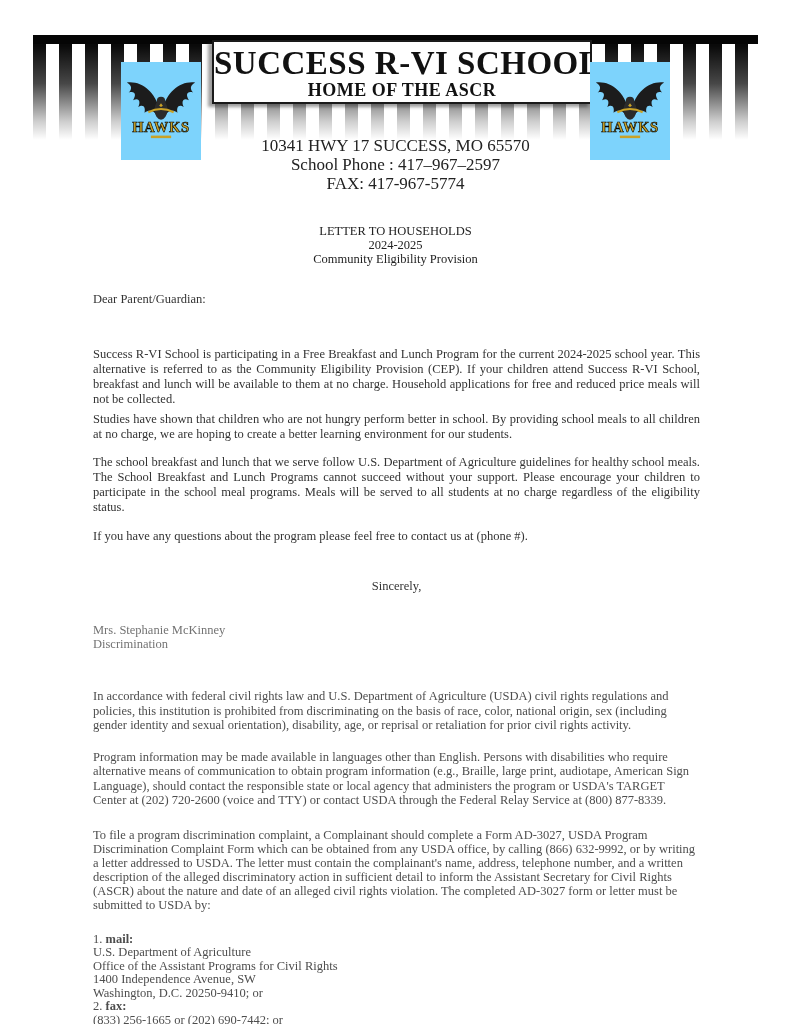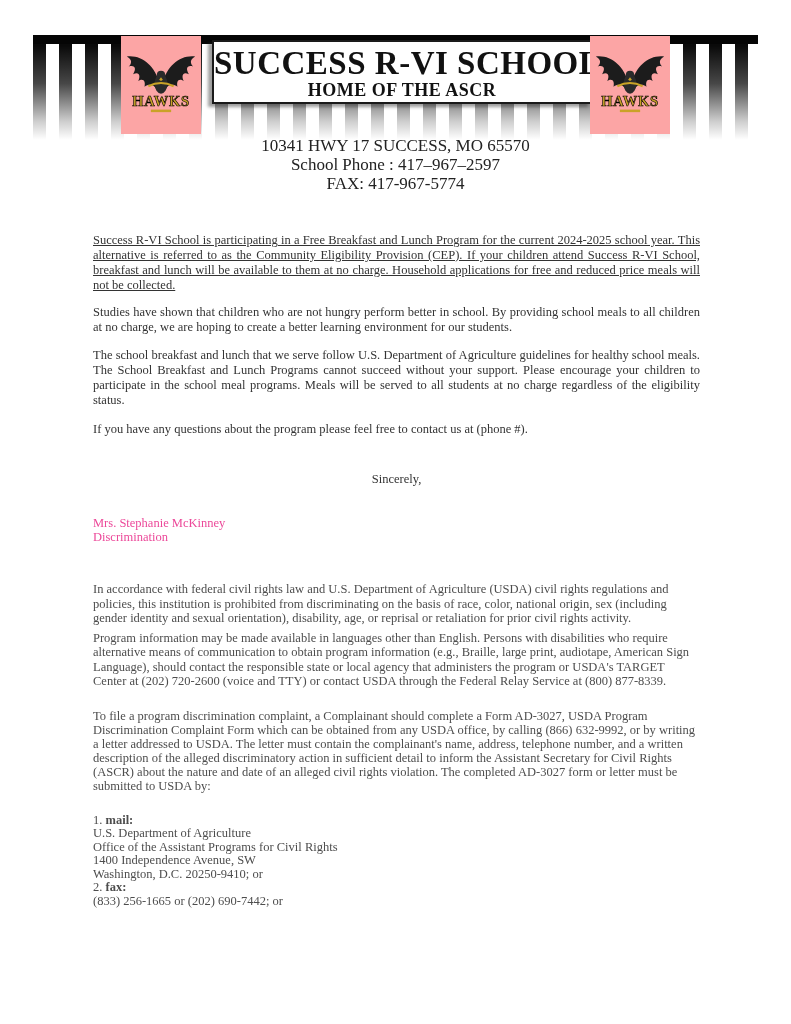--- a/index.html
+++ b/index.html
@@ -30,23 +30,23 @@
       rgba(255,255,255,0) 10%,
       rgba(255,255,255,0.25) 45%,
       rgba(255,255,255,0.8) 80%,
       #ffffff 97%);
   }
   .top-bar {
     position: absolute; top: 0; left: 0; right: 0;
     height: 9px; background: #050505;
   }
   .logo-panel {
-    position: absolute; top: 1px;
+    position: absolute; top: 27px;
     width: 80px; height: 98px;
-    background: #fca5a5;
+    background: #7dd3fc;
     display: flex; align-items: flex-start; justify-content: center;
   }
   .logo-left  { left: 88px; }
   .logo-right { right: 88px; }
   .logo-panel svg { width: 76px; height: 94px; }
   .title-box {
     position: absolute; top: 5px; left: 179px;
     width: 376px; height: 60px;
     background: #ffffff;
     border: 2px solid #1a1a1a;
@@ -66,31 +66,31 @@
   
   .content { position: relative; padding-top: 136px; }
   .address-block { text-align: center; font-size: 17px; line-height: 19px; color: #222222; }
   .heading-block { margin-top: 31px; text-align: center; font-size: 12.5px; line-height: 14px; color: #222222; }
 
   
   .body-text { margin: 0 91px 0 93px; font-size: 12.5px; line-height: 15px; }
   .salutation { margin-top: 26px; color: #333333; }
   .para { margin: 0; color: #333333; }
   .jst { text-align: justify; }
-  .p1 { margin-top: 40px; text-decoration: underline; }
-  .p2 { margin-top: 12px; font-family: Liberation Serif, serif; }
+  .p1 { margin-top: 40px; }
+  .p2 { margin-top: 5px; font-family: Liberation Serif, serif; }
   .p3 { margin-top: 13px; }
   .p4 { margin-top: 14px; }
   .closing { margin-top: 35px; color: #333333; text-align: center; }
-  .signer { margin-top: 29px; line-height: 14px; color: #ec4899; }
+  .signer { margin-top: 29px; line-height: 14px; color: #737373; }
 
   
   .gray { color: #4d4d4d; }
   .cr1 { margin-top: 38px; line-height: 14.5px; }
-  .cr2 { margin-top: 5px; line-height: 14.5px; }
+  .cr2 { margin-top: 17px; line-height: 14.5px; }
   .cr3 { margin-top: 20px; line-height: 14px; }
   .contact-list { margin-top: 21px; line-height: 13.6px; }
   .contact-list b { font-weight: bold; }
 </style>
 </head>
 <body>
 
 <div class="page">
 
   <div class="header-band">
@@ -131,22 +131,28 @@
   </div>
 
   <div class="content">
 
     <div class="address-block">
       <div>10341 HWY 17 SUCCESS, MO 65570</div>
       <div>School Phone : 417–967–2597</div>
       <div>FAX: 417-967-5774</div>
     </div>
 
+    <div class="heading-block">
+      <div>LETTER TO HOUSEHOLDS</div>
+      <div>2024-2025</div>
+      <div>Community Eligibility Provision</div>
+    </div>
 
     <div class="body-text">
+      <div class="salutation">Dear Parent/Guardian:</div>
 
       <p class="para jst p1">Success R-VI School is participating in a Free Breakfast and Lunch Program for the current 2024-2025 school year. This alternative is referred to as the Community Eligibility Provision (CEP). If your children attend Success R-VI School, breakfast and lunch will be available to them at no charge. Household applications for free and reduced price meals will not be collected.</p>
       <p class="para jst p2">Studies have shown that children who are not hungry perform better in school. By providing school meals to all children at no charge, we are hoping to create a better learning environment for our students.</p>
       <p class="para jst p3">The school breakfast and lunch that we serve follow U.S. Department of Agriculture guidelines for healthy school meals. The School Breakfast and Lunch Programs cannot succeed without your support. Please encourage your children to participate in the school meal programs. Meals will be served to all students at no charge regardless of the eligibility status.</p>
       <p class="para p4">If you have any questions about the program please feel free to contact us at (phone #).</p>
 
       <div class="closing">Sincerely,</div>
 
       <div class="signer">
         <div>Mrs. Stephanie McKinney</div>

